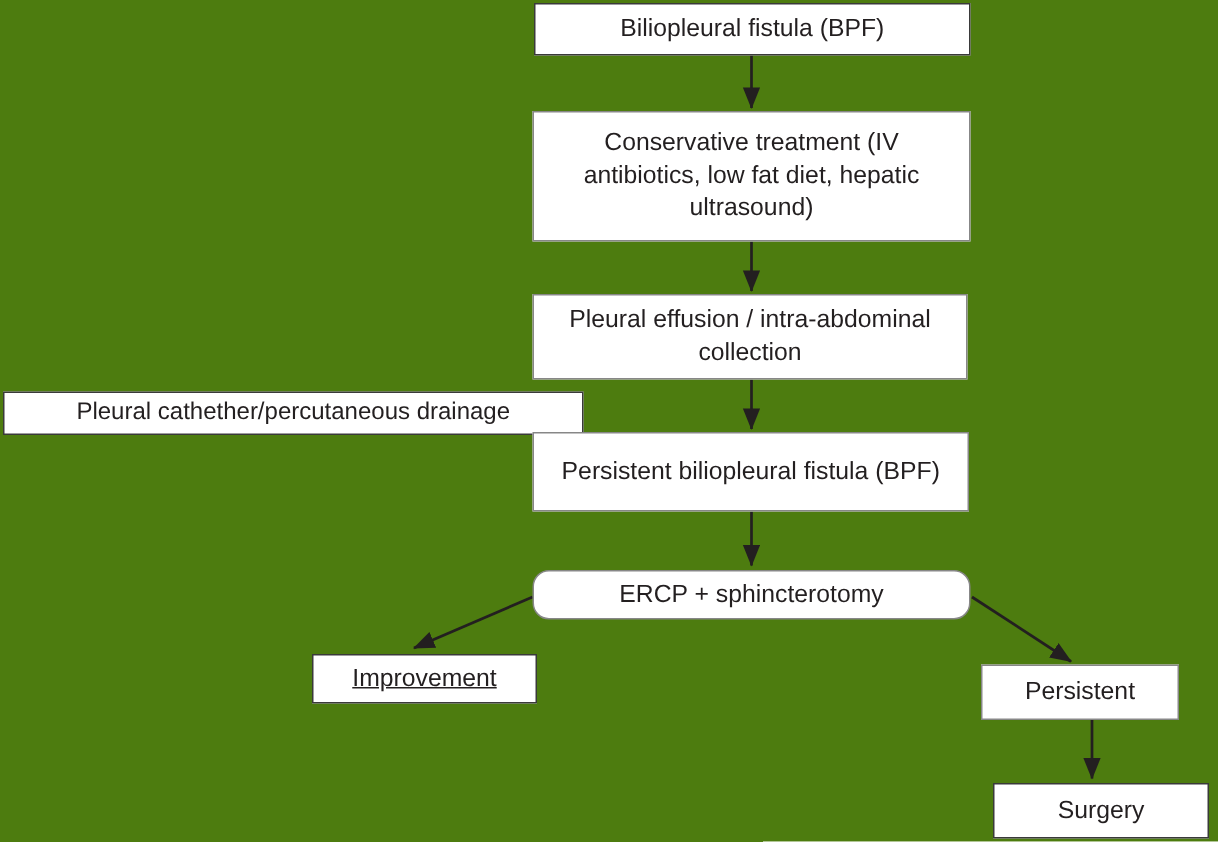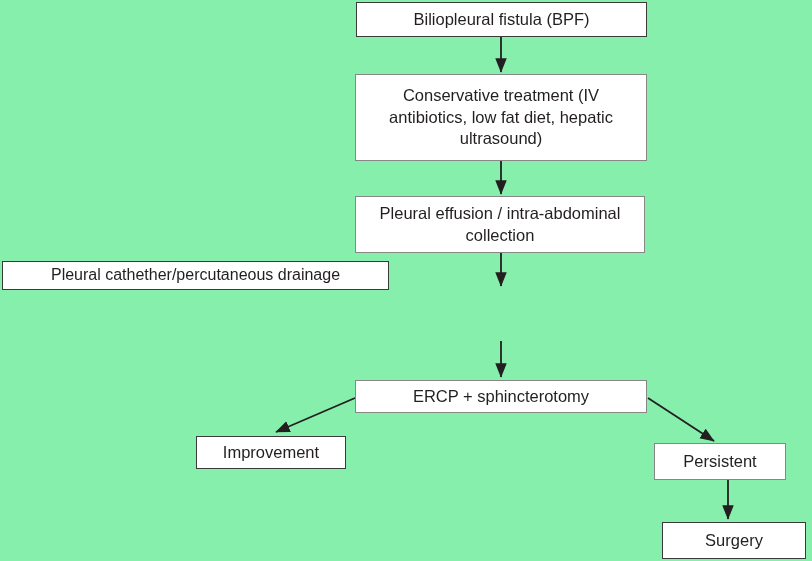--- a/index.html
+++ b/index.html
@@ -4,21 +4,21 @@
 <style>
   html, body {
     margin: 0;
     padding: 0;
     background: #ffffff;
   }
   #canvas {
     position: relative;
     width: 812px;
     height: 561px;
-    background: #86efac;
+    background: #4d7c0f;
     font-family: "Liberation Sans", sans-serif;
     overflow: hidden;
   }
   .node {
     position: absolute;
     box-sizing: border-box;
     border: 1px solid #878787;
     background: #ffffff;
     color: #231f20;
     display: flex;
@@ -83,26 +83,29 @@
   </div>
 
   <div class="node" style="left:355px; top:74px; width:292px; height:87px;">
     <span class="label">Conservative treatment (IV antibiotics, low fat diet, hepatic ultrasound)</span>
   </div>
 
   <div class="node dark" style="left:2px; top:261px; width:387px; height:29px; font-size:16px;">
     <span class="label">Pleural cathether/percutaneous drainage</span>
   </div>
 
+  <div class="node" style="left:355px; top:288px; width:291px; height:53px;">
+    <span class="label">Persistent biliopleural fistula (BPF)</span>
+  </div>
 
-  <div class="node" style="left:355px; top:380px; width:292px; height:33px;">
+  <div class="node" style="left:355px; top:380px; width:292px; height:33px;border-radius:11px;">
     <span class="label">ERCP + sphincterotomy</span>
   </div>
 
-  <div class="node dark" style="left:196px; top:436px; width:150px; height:33px;">
+  <div class="node dark" style="left:208px; top:436px; width:150px; height:33px;text-decoration:underline;">
     <span class="label">Improvement</span>
   </div>
 
   <div class="node" style="left:654px; top:443px; width:132px; height:37px;">
     <span class="label">Persistent</span>
   </div>
 
   <div class="node dark" style="left:662px; top:522px; width:144px; height:37px;align-items:center;">
     <span class="label">Surgery</span>
   </div>

